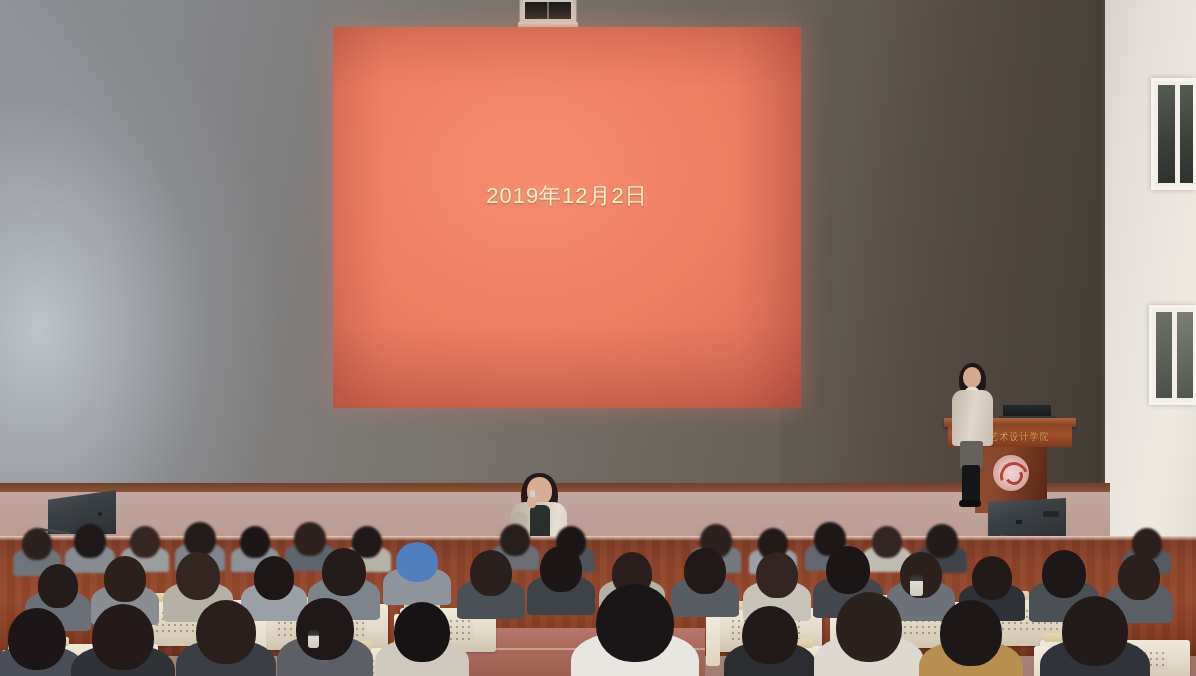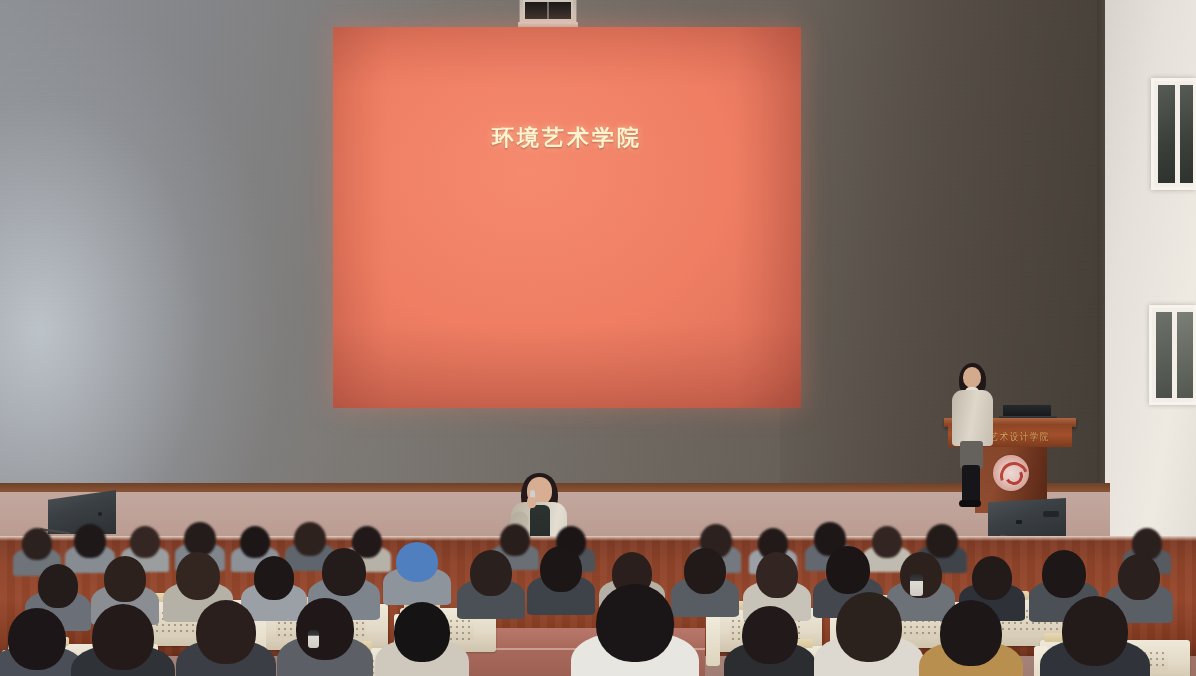--- a/index.html
+++ b/index.html
@@ -283,21 +283,21 @@
   </div>
 
   <div class="projector-mount"></div>
   <div class="projector-body"></div>
   <div class="projector-plate"></div>
 
   <div class="screen-glow"></div>
   <div class="screen">
     <div class="screen-vignette"></div>
     <div class="slide-content">
-      <div class="slide-heading">环境艺术学院</div>
+      <div class="slide-date">2019年12月2日</div>
     </div>
   </div>
 
   <div class="stage-floor"></div>
   <div class="stage-floor-right"></div>
   <div class="stage-trim-top"></div>
 
   <div class="wedge wedge-left soft">
     <div class="dot"></div>
   </div>

